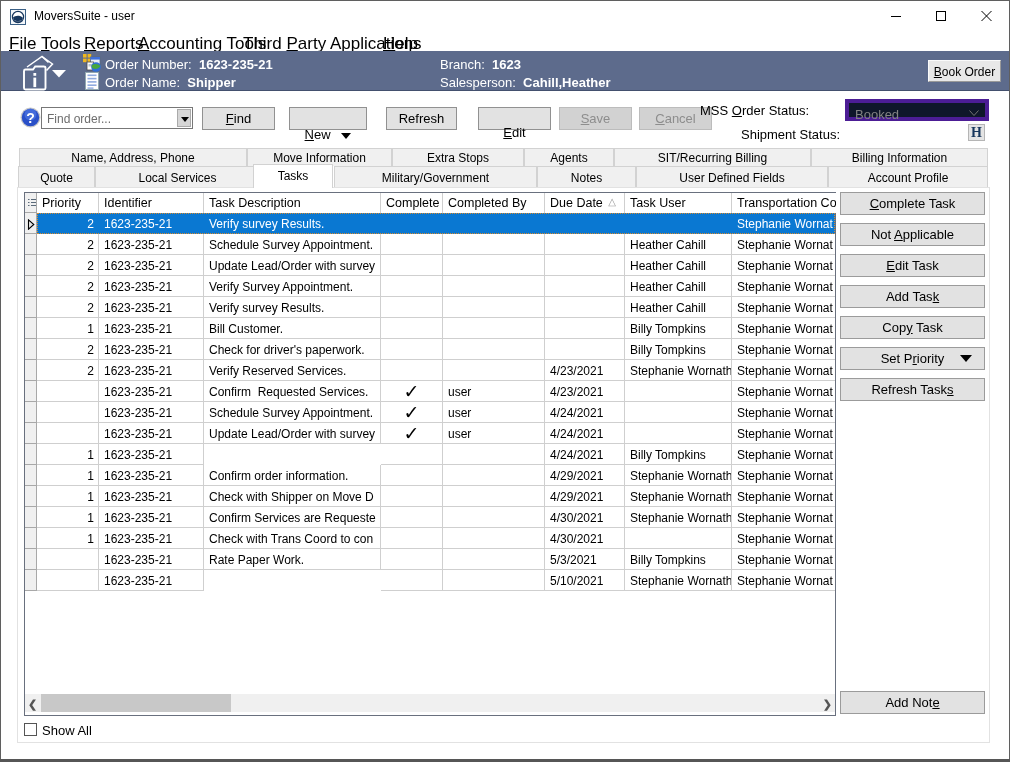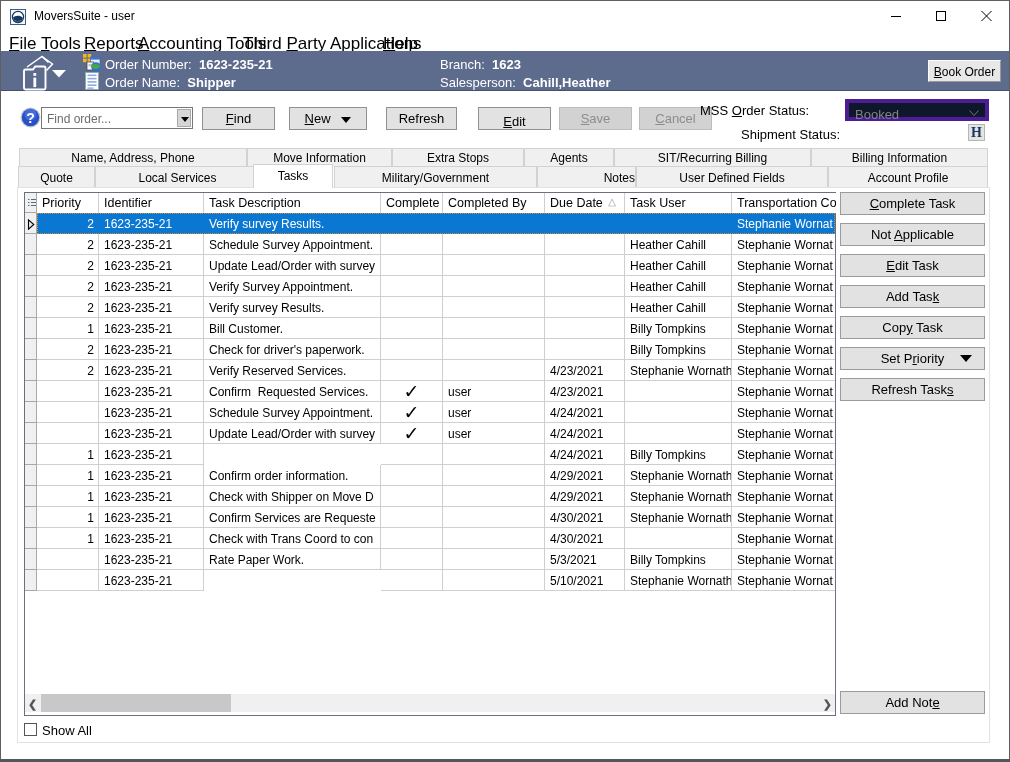--- a/index.html
+++ b/index.html
@@ -132,23 +132,23 @@
   <circle cx="10.5" cy="7.5" r="6" fill="#4a72e0" opacity="0.8"></circle>
   <text x="10.5" y="15.5" text-anchor="middle" font-family="Liberation Sans" font-size="14" font-weight="bold" fill="#fff">?</text>
 </svg>
 <div class="abs" style="left:41px;top:107px;width:152px;height:22px;background:#fff;border:1px solid #777;">
   <div class="abs" style="left:5px;top:4px;color:#6d6d6d;font-size:12px;">Find order...</div>
   <div class="abs" style="right:1px;top:1px;width:14px;height:18px;background:#d6d6d6;border:1px solid #aaa;">
     <div class="abs" style="left:3px;top:7px;width:0;height:0;border-left:4px solid transparent;border-right:4px solid transparent;border-top:5px solid #000;"></div>
   </div>
 </div>
 <div class="btn" style="left:202px;top:107px;width:73px;height:23px;padding-top:3px;"><u>F</u>ind</div>
-<div class="btn" style="left:289px;top:107px;width:78px;height:23px;padding-top:3px;"><u>N</u>ew&nbsp;&nbsp; <span style="display:inline-block;width:0;height:0;border-left:5px solid transparent;border-right:5px solid transparent;border-top:6px solid #000;vertical-align:middle;"></span></div>
+<div class="btn" style="left:289px;top:107px;width:78px;height:23px;padding-top:19px;"><u>N</u>ew&nbsp;&nbsp; <span style="display:inline-block;width:0;height:0;border-left:5px solid transparent;border-right:5px solid transparent;border-top:6px solid #000;vertical-align:middle;"></span></div>
 <div class="btn" style="left:386px;top:107px;width:71px;height:23px;padding-top:3px;">Refresh</div>
-<div class="btn" style="left:478px;top:107px;width:73px;height:23px;padding-top:6px;"><u>E</u>dit</div>
+<div class="btn" style="left:478px;top:107px;width:73px;height:23px;padding-top:17px;"><u>E</u>dit</div>
 <div class="btn dis" style="left:559px;top:107px;width:73px;height:23px;padding-top:3px;"><u>S</u>ave</div>
 <div class="btn dis" style="left:639px;top:107px;width:73px;height:23px;padding-top:3px;"><u>C</u>ancel</div>
 <div class="abs" style="left:700px;top:103px;width:140px;text-align:left;">MSS <u>O</u>rder Status:</div>
 <div class="abs" style="left:845px;top:99px;width:144px;height:22px;background:#0f172a;border:4px solid #4c1d95;">
   <div class="abs" style="left:6px;top:4px;color:#838383;">Booked</div>
   <svg class="abs" style="right:6px;top:7px" width="10" height="7" viewBox="0 0 10 7">
       <path d="M0.5 0.5 L5 5.5 L9.5 0.5" fill="none" stroke="#737373" stroke-width="1"></path>
     </svg>
 </div>
 <div class="abs" style="left:700px;top:127px;width:140px;text-align:right;">Shipment Status:</div>
@@ -157,21 +157,21 @@
 <div class="tab" style="left:19px;top:148px;width:228px;">Name, Address, Phone</div>
 <div class="tab" style="left:247px;top:148px;width:145px;">Move Information</div>
 <div class="tab" style="left:392px;top:148px;width:132px;">Extra Stops</div>
 <div class="tab" style="left:524px;top:148px;width:90px;">Agents</div>
 <div class="tab" style="left:614px;top:148px;width:197px;">SIT/Recurring Billing</div>
 <div class="tab" style="left:811px;top:148px;width:177px;">Billing Information</div>
 
 <div class="tab tab2" style="left:18px;top:166px;width:77px;">Quote</div>
 <div class="tab tab2" style="left:95px;top:166px;width:165px;">Local Services</div>
 <div class="tab tab2" style="left:334px;top:166px;width:203px;">Military/Government</div>
-<div class="tab tab2" style="left:537px;top:166px;width:99px;text-align:right;">Notes</div>
+<div class="tab tab2" style="left:537px;top:166px;width:99px;">Notes</div>
 <div class="tab tab2" style="left:636px;top:166px;width:192px;">User Defined Fields</div>
 <div class="tab tab2" style="left:828px;top:166px;width:160px;">Account Profile</div>
 <div id="tabsel" style="left:253px;top:164px;width:80px;height:24px;padding-top:4px;">Tasks</div>
 
 <div id="page"></div>
 
 <div id="grid"></div>
 <div id="rowhhdr">
   <svg class="abs" style="left:2px;top:5px" width="9" height="10" viewBox="0 0 9 10">
     <g stroke="#5a6a7a" stroke-width="1">

